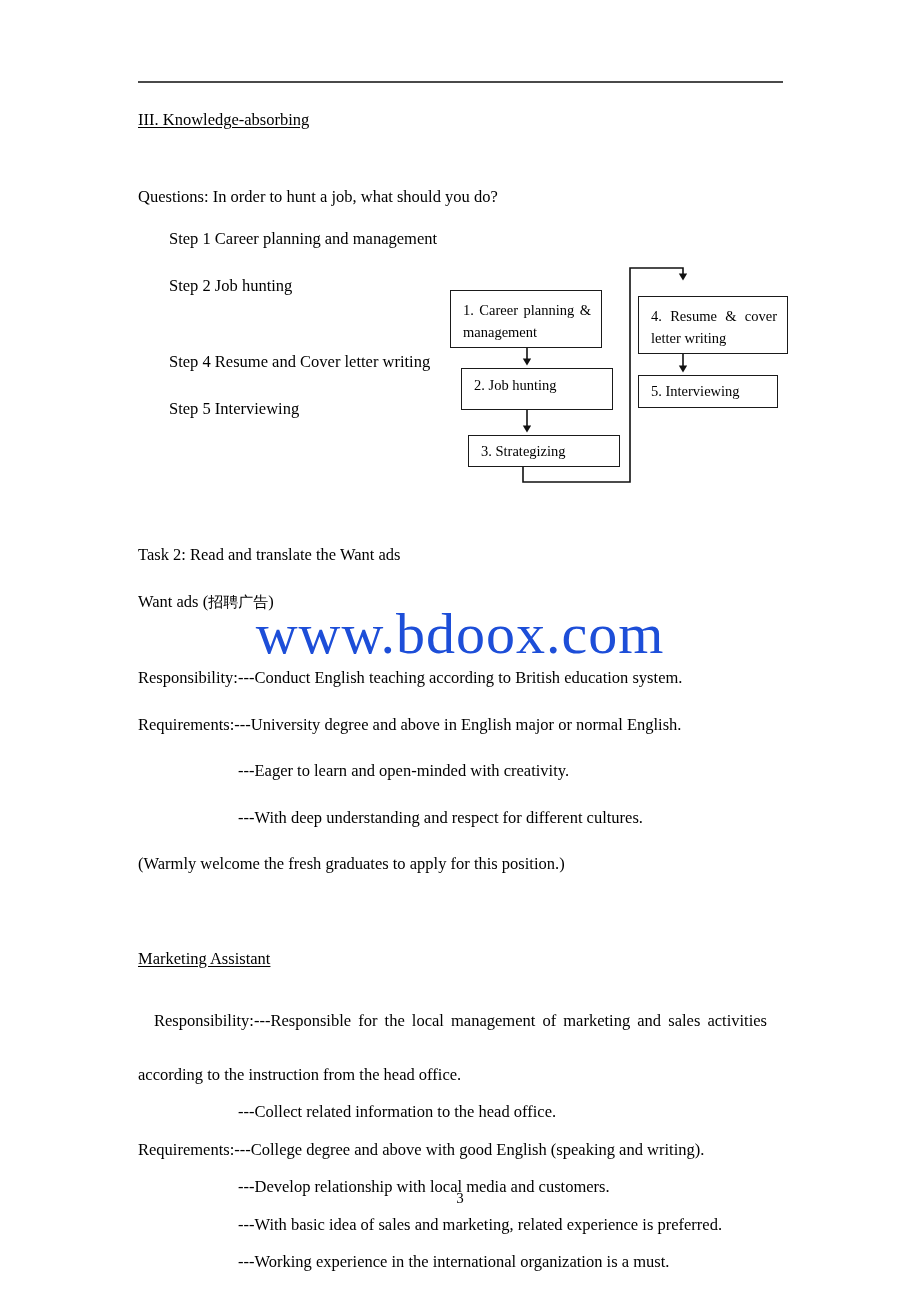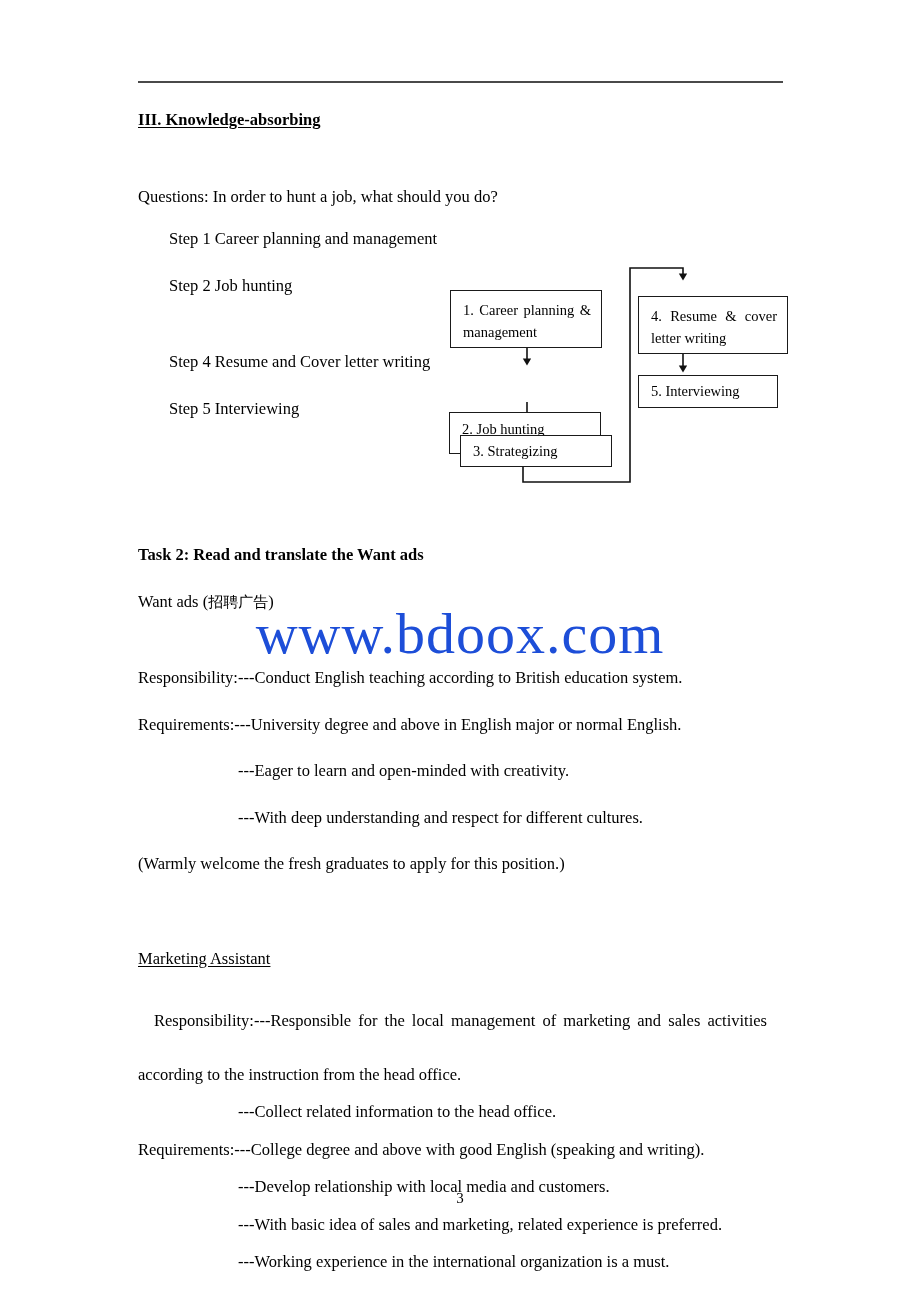--- a/index.html
+++ b/index.html
@@ -60,21 +60,21 @@
     line-height: 1;
     margin: 0;
     padding: 0;
     white-space: pre-wrap;
   }
   .gap-21 { height: 21px; }
   .gap-26 { height: 26px; }
   .gap-30 { height: 30px; }
   .gap-52 { height: 52px; }
 
-  .bold { font-weight: bold; }
+  .bold { font-weight: normal; }
   .uline {
     text-decoration: underline;
     text-underline-offset: 2px;
     display: inline-block;
   }
   .indent-step { padding-left: 31px; }
   .indent-dash { padding-left: 100px; }
 
   .justified {
     text-align: justify;
@@ -244,25 +244,25 @@
       <polyline points="83,209 83,224 190,224 190,10 243,10 243,19" fill="none" stroke="#111111" stroke-width="1.6" marker-end="url(#ar)"></polyline>
 
       <line x1="243" y1="84" x2="243" y2="111" stroke="#111111" stroke-width="1.6" marker-end="url(#ar)"></line>
     </svg>
 
     <div class="fbox tall" style="left:10px; top:20px; width:152px; height:58px;">
       <span class="ln1">1.  Career  planning  &amp;</span>
       <span>management</span>
     </div>
 
-    <div class="fbox" style="left:9px; top:110px; width:152px; height:42px; padding-top:5px;margin-top:44px;">
+    <div class="fbox" style="left:21px; top:110px; width:152px; height:42px; padding-top:5px;">
       <span>2. Job hunting</span>
     </div>
 
-    <div class="fbox" style="left:20px; top:177px; width:152px; height:32px; padding-top:4px;">
+    <div class="fbox" style="left:28px; top:177px; width:152px; height:32px; padding-top:4px;">
       <span>3. Strategizing</span>
     </div>
 
     <div class="fbox tall" style="left:198px; top:26px; width:150px; height:58px;">
       <span class="ln1">4.   Resume   &amp;   cover</span>
       <span>letter writing</span>
     </div>
 
     <div class="fbox" style="left:198px; top:117px; width:140px; height:33px; padding-top:4px;">
       <span>5. Interviewing</span>

